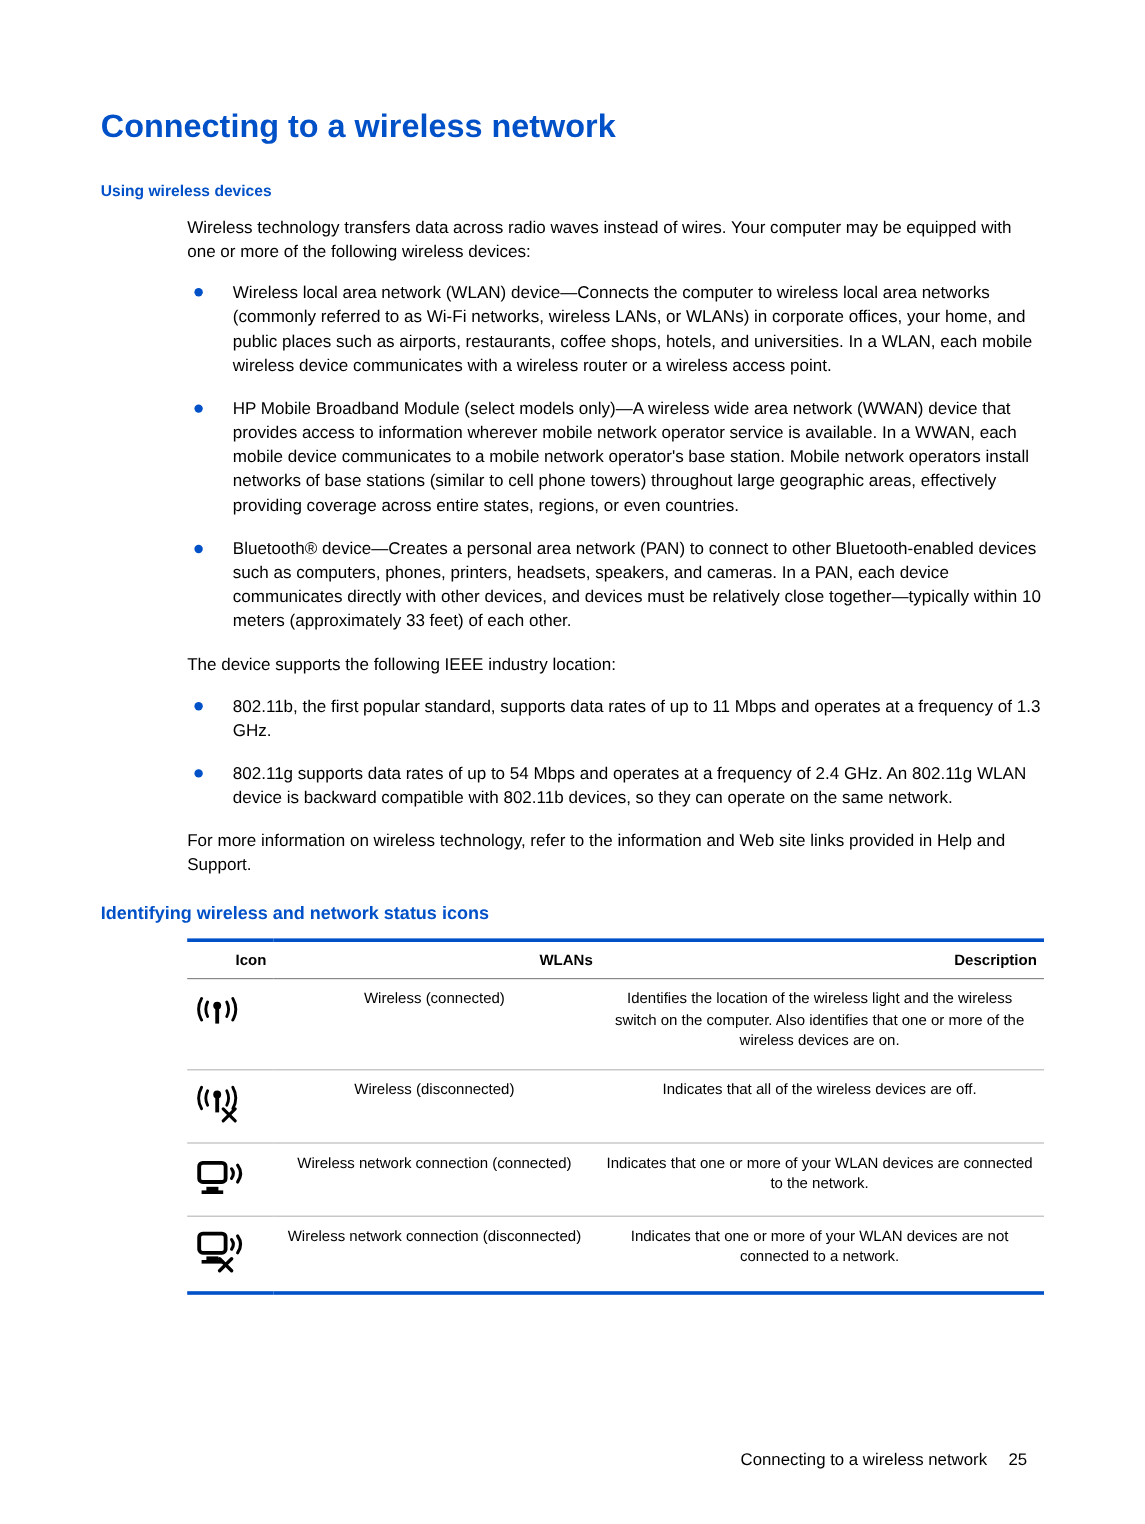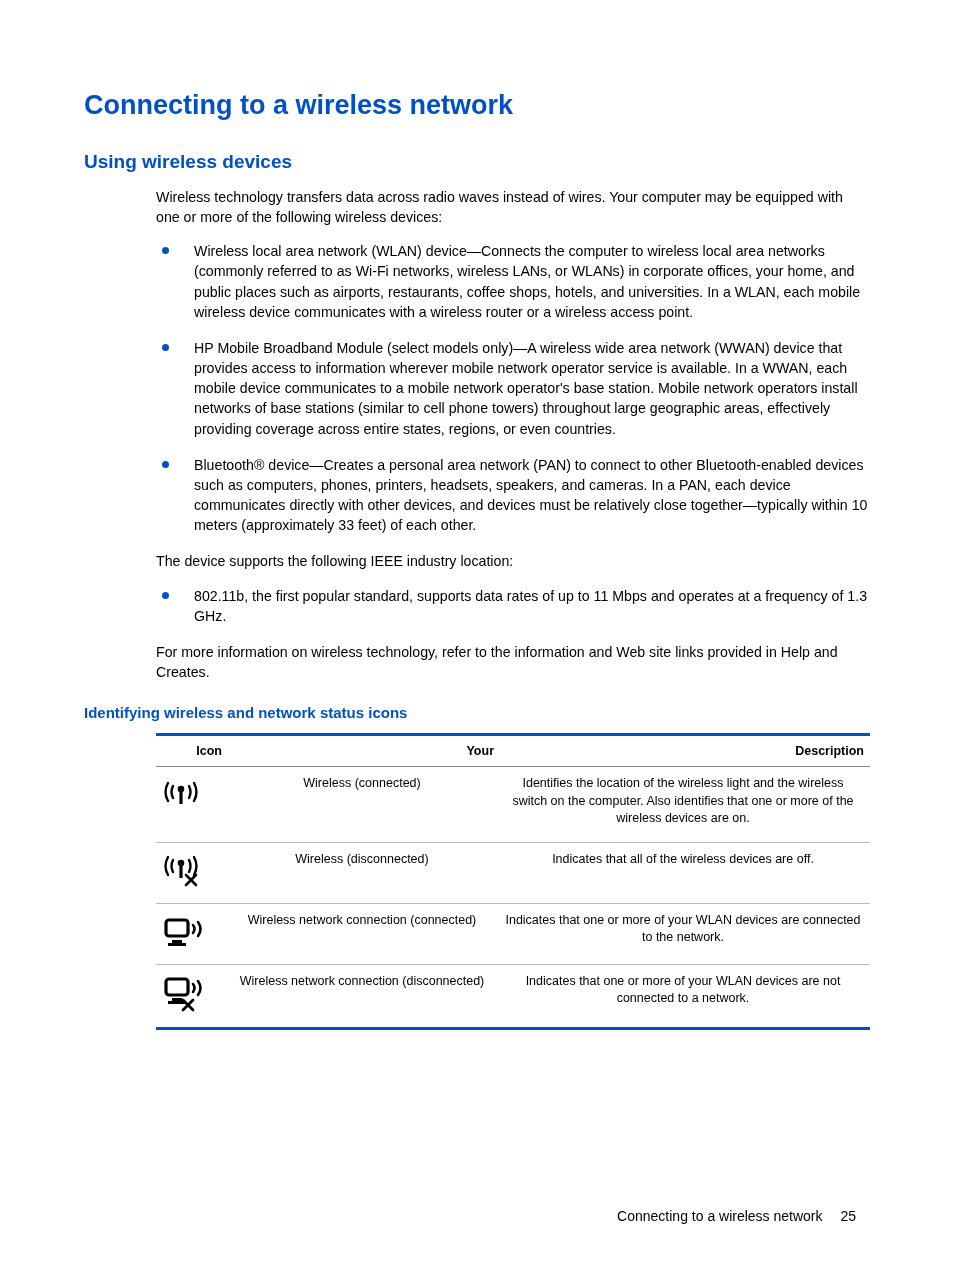--- a/index.html
+++ b/index.html
@@ -11,21 +11,21 @@
     position: relative;
   }
   h1 {
     color: #0050c8;
     font-size: 27px;
     font-weight: bold;
     margin-bottom: 30px;
   }
   h2 {
     color: #0050c8;
-    font-size: 19px;
+    font-size: 13px;
     font-weight: bold;
     margin-bottom: 14px;
   }
   h3 {
     color: #0050c8;
     font-size: 15px;
     font-weight: bold;
     margin: 22px 0 12px 0;
   }
   .indent { margin-left: 72px; }
@@ -109,32 +109,33 @@
 <ul class="bullets">
   <li>Wireless local area network (WLAN) device—Connects the computer to wireless local area networks (commonly referred to as Wi-Fi networks, wireless LANs, or WLANs) in corporate offices, your home, and public places such as airports, restaurants, coffee shops, hotels, and universities. In a WLAN, each mobile wireless device communicates with a wireless router or a wireless access point.</li>
   <li>HP Mobile Broadband Module (select models only)—A wireless wide area network (WWAN) device that provides access to information wherever mobile network operator service is available. In a WWAN, each mobile device communicates to a mobile network operator's base station. Mobile network operators install networks of base stations (similar to cell phone towers) throughout large geographic areas, effectively providing coverage across entire states, regions, or even countries.</li>
   <li>Bluetooth® device—Creates a personal area network (PAN) to connect to other Bluetooth-enabled devices such as computers, phones, printers, headsets, speakers, and cameras. In a PAN, each device communicates directly with other devices, and devices must be relatively close together—typically within 10 meters (approximately 33 feet) of each other.</li>
 </ul>
 
 <p class="body indent">The device  supports the following IEEE industry location:</p>
 
 <ul class="bullets">
   <li>802.11b, the first popular standard, supports data rates of up to 11 Mbps and operates at a frequency of 1.3 GHz.</li>
+  <li>802.11g supports data rates of up to 54 Mbps and operates at a frequency of 2.4 GHz. An 802.11g WLAN device is backward compatible with 802.11b devices, so they can operate on the same network.</li>
 </ul>
 
-<p class="body indent">For more information on wireless technology, refer to the information and Web site links provided in Help and Creates.</p>
+<p class="body indent">For more information on wireless technology, refer to the information and Web site links provided in Help and Support.</p>
 
 <h3>Identifying wireless and network status icons</h3>
 
 <div class="table-wrap">
 <table>
   <thead>
     <tr>
       <th class="col-icon">Icon</th>
-      <th class="col-name">Your</th>
+      <th class="col-name">WLANs</th>
       <th>Description</th>
     </tr>
   </thead>
   <tbody>
     <tr>
       <td class="icon-cell">
         <span>
           <svg width="42" height="34" viewBox="0 0 42 34">
             <g stroke="#000" stroke-width="2.4" fill="none" stroke-linecap="round">
               <path d="M8 8 Q3 17 8 26"></path>

